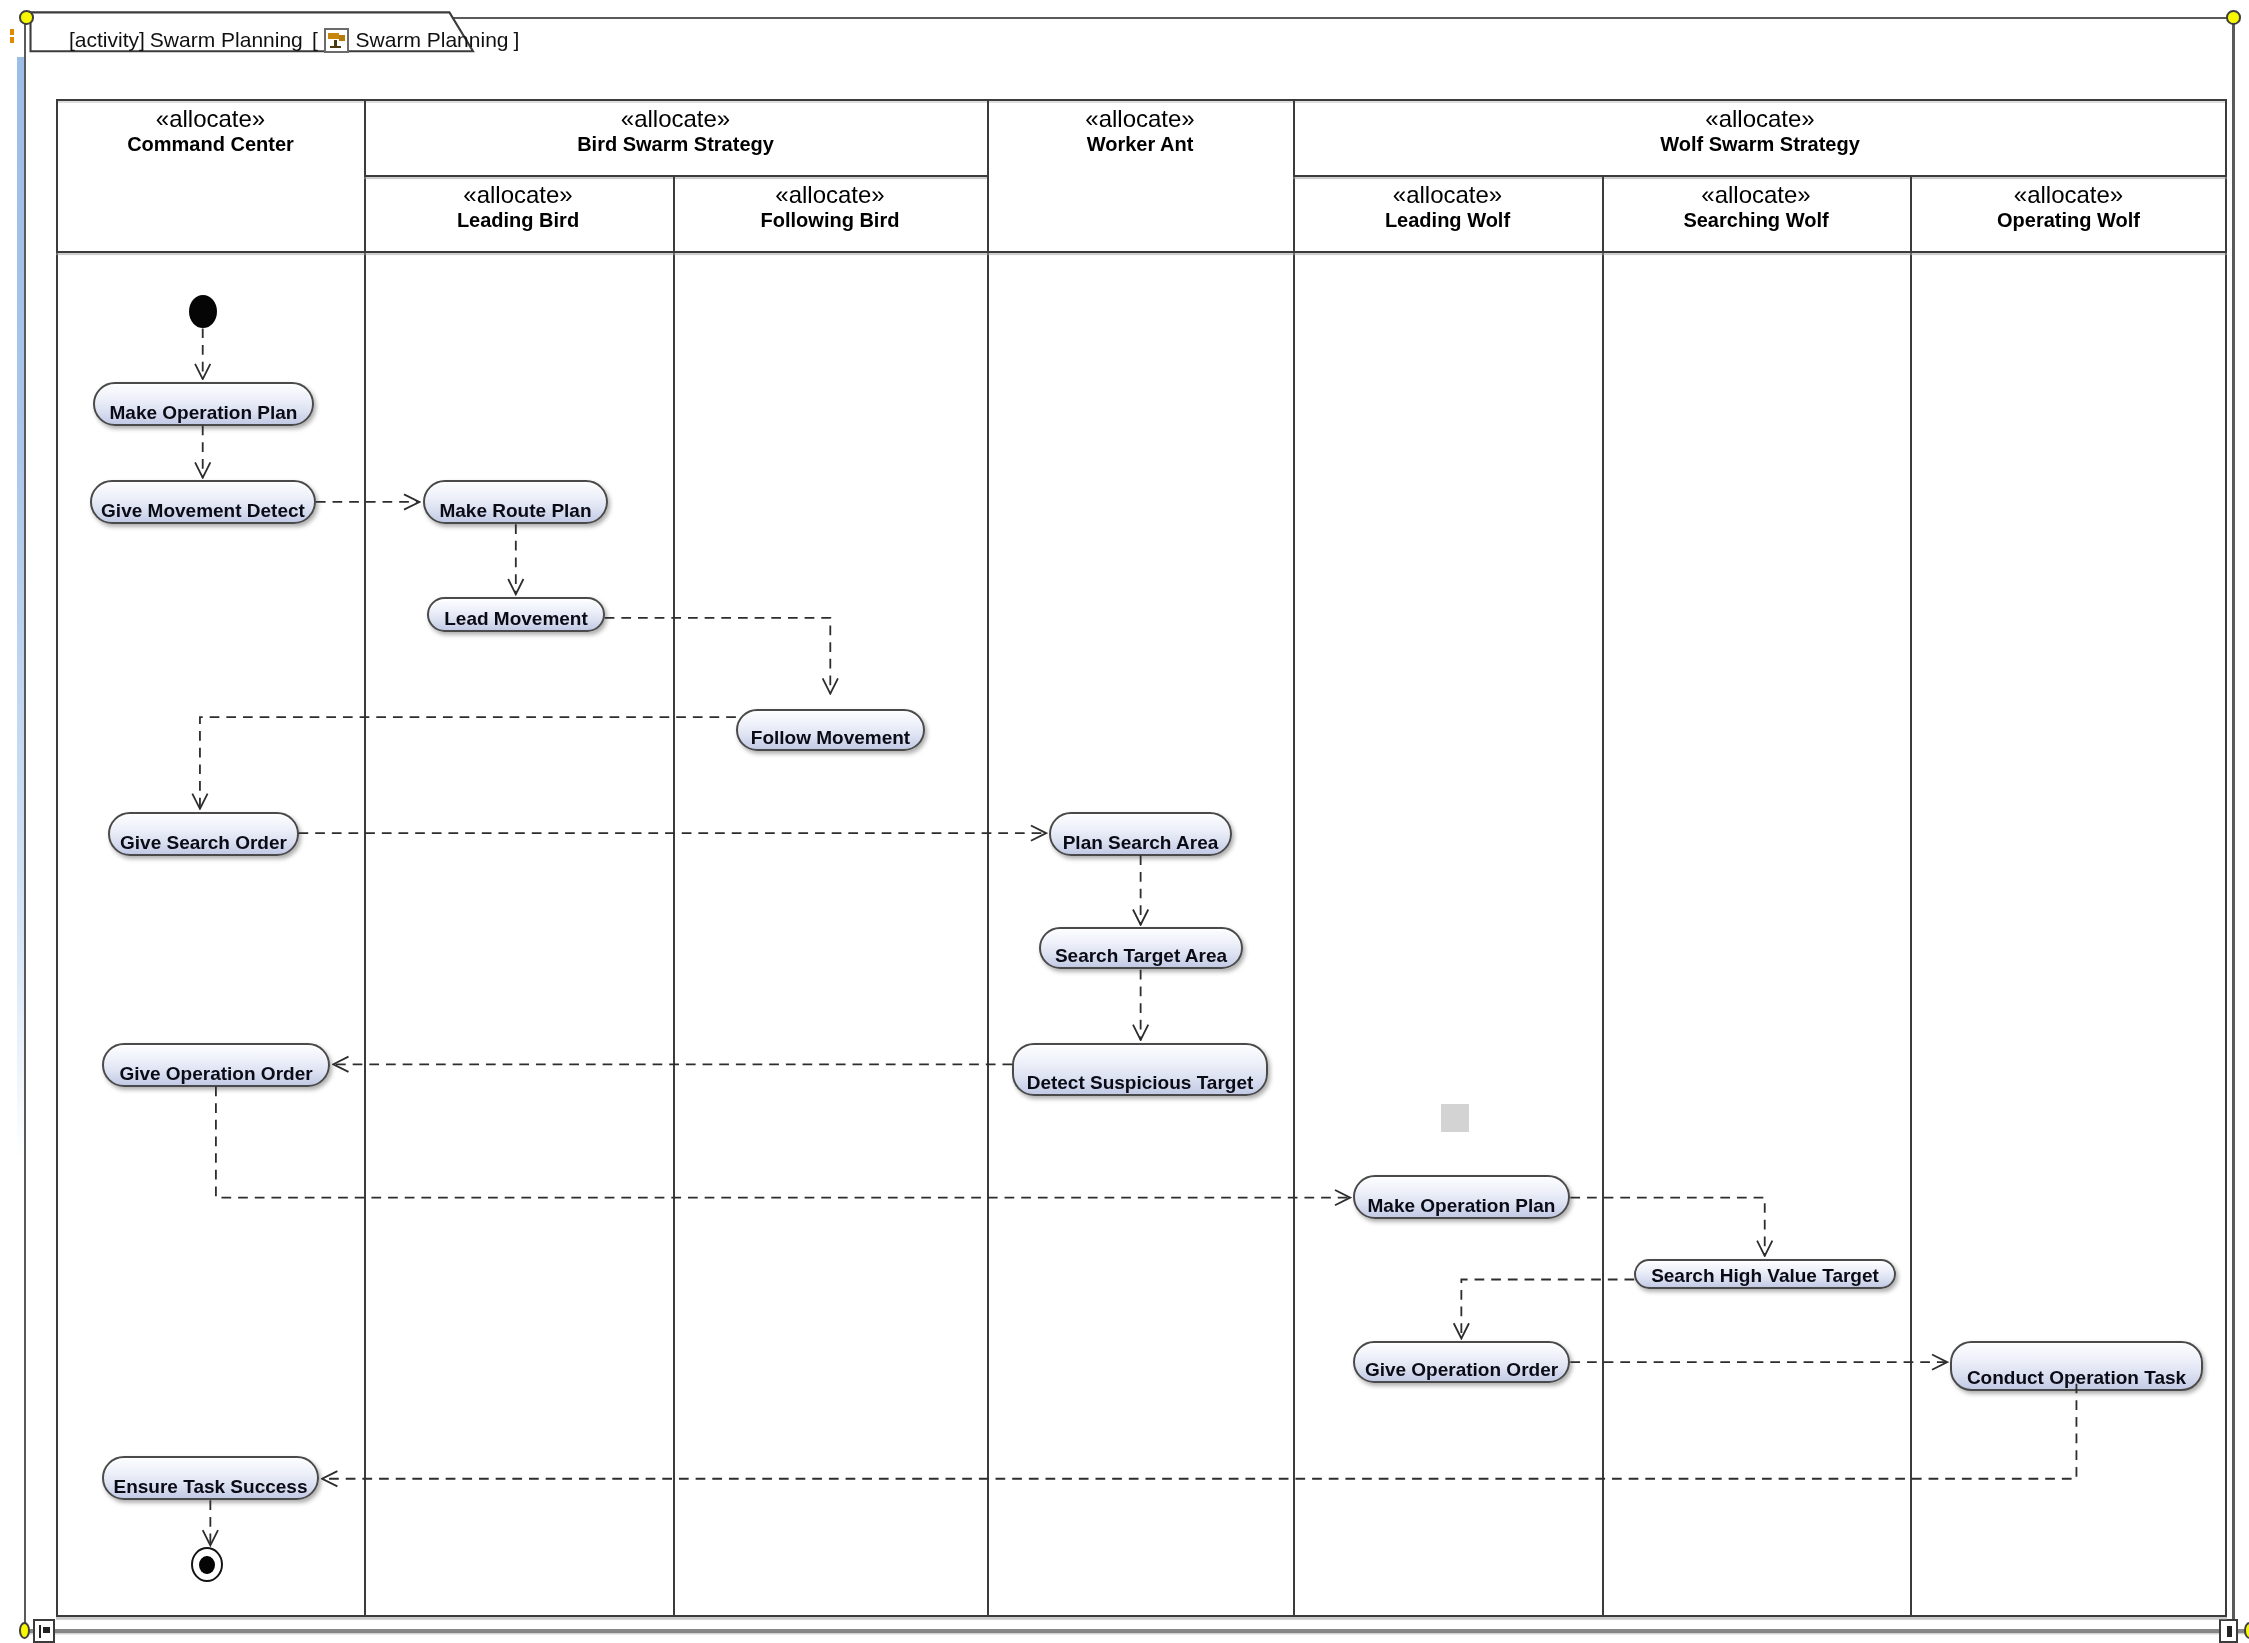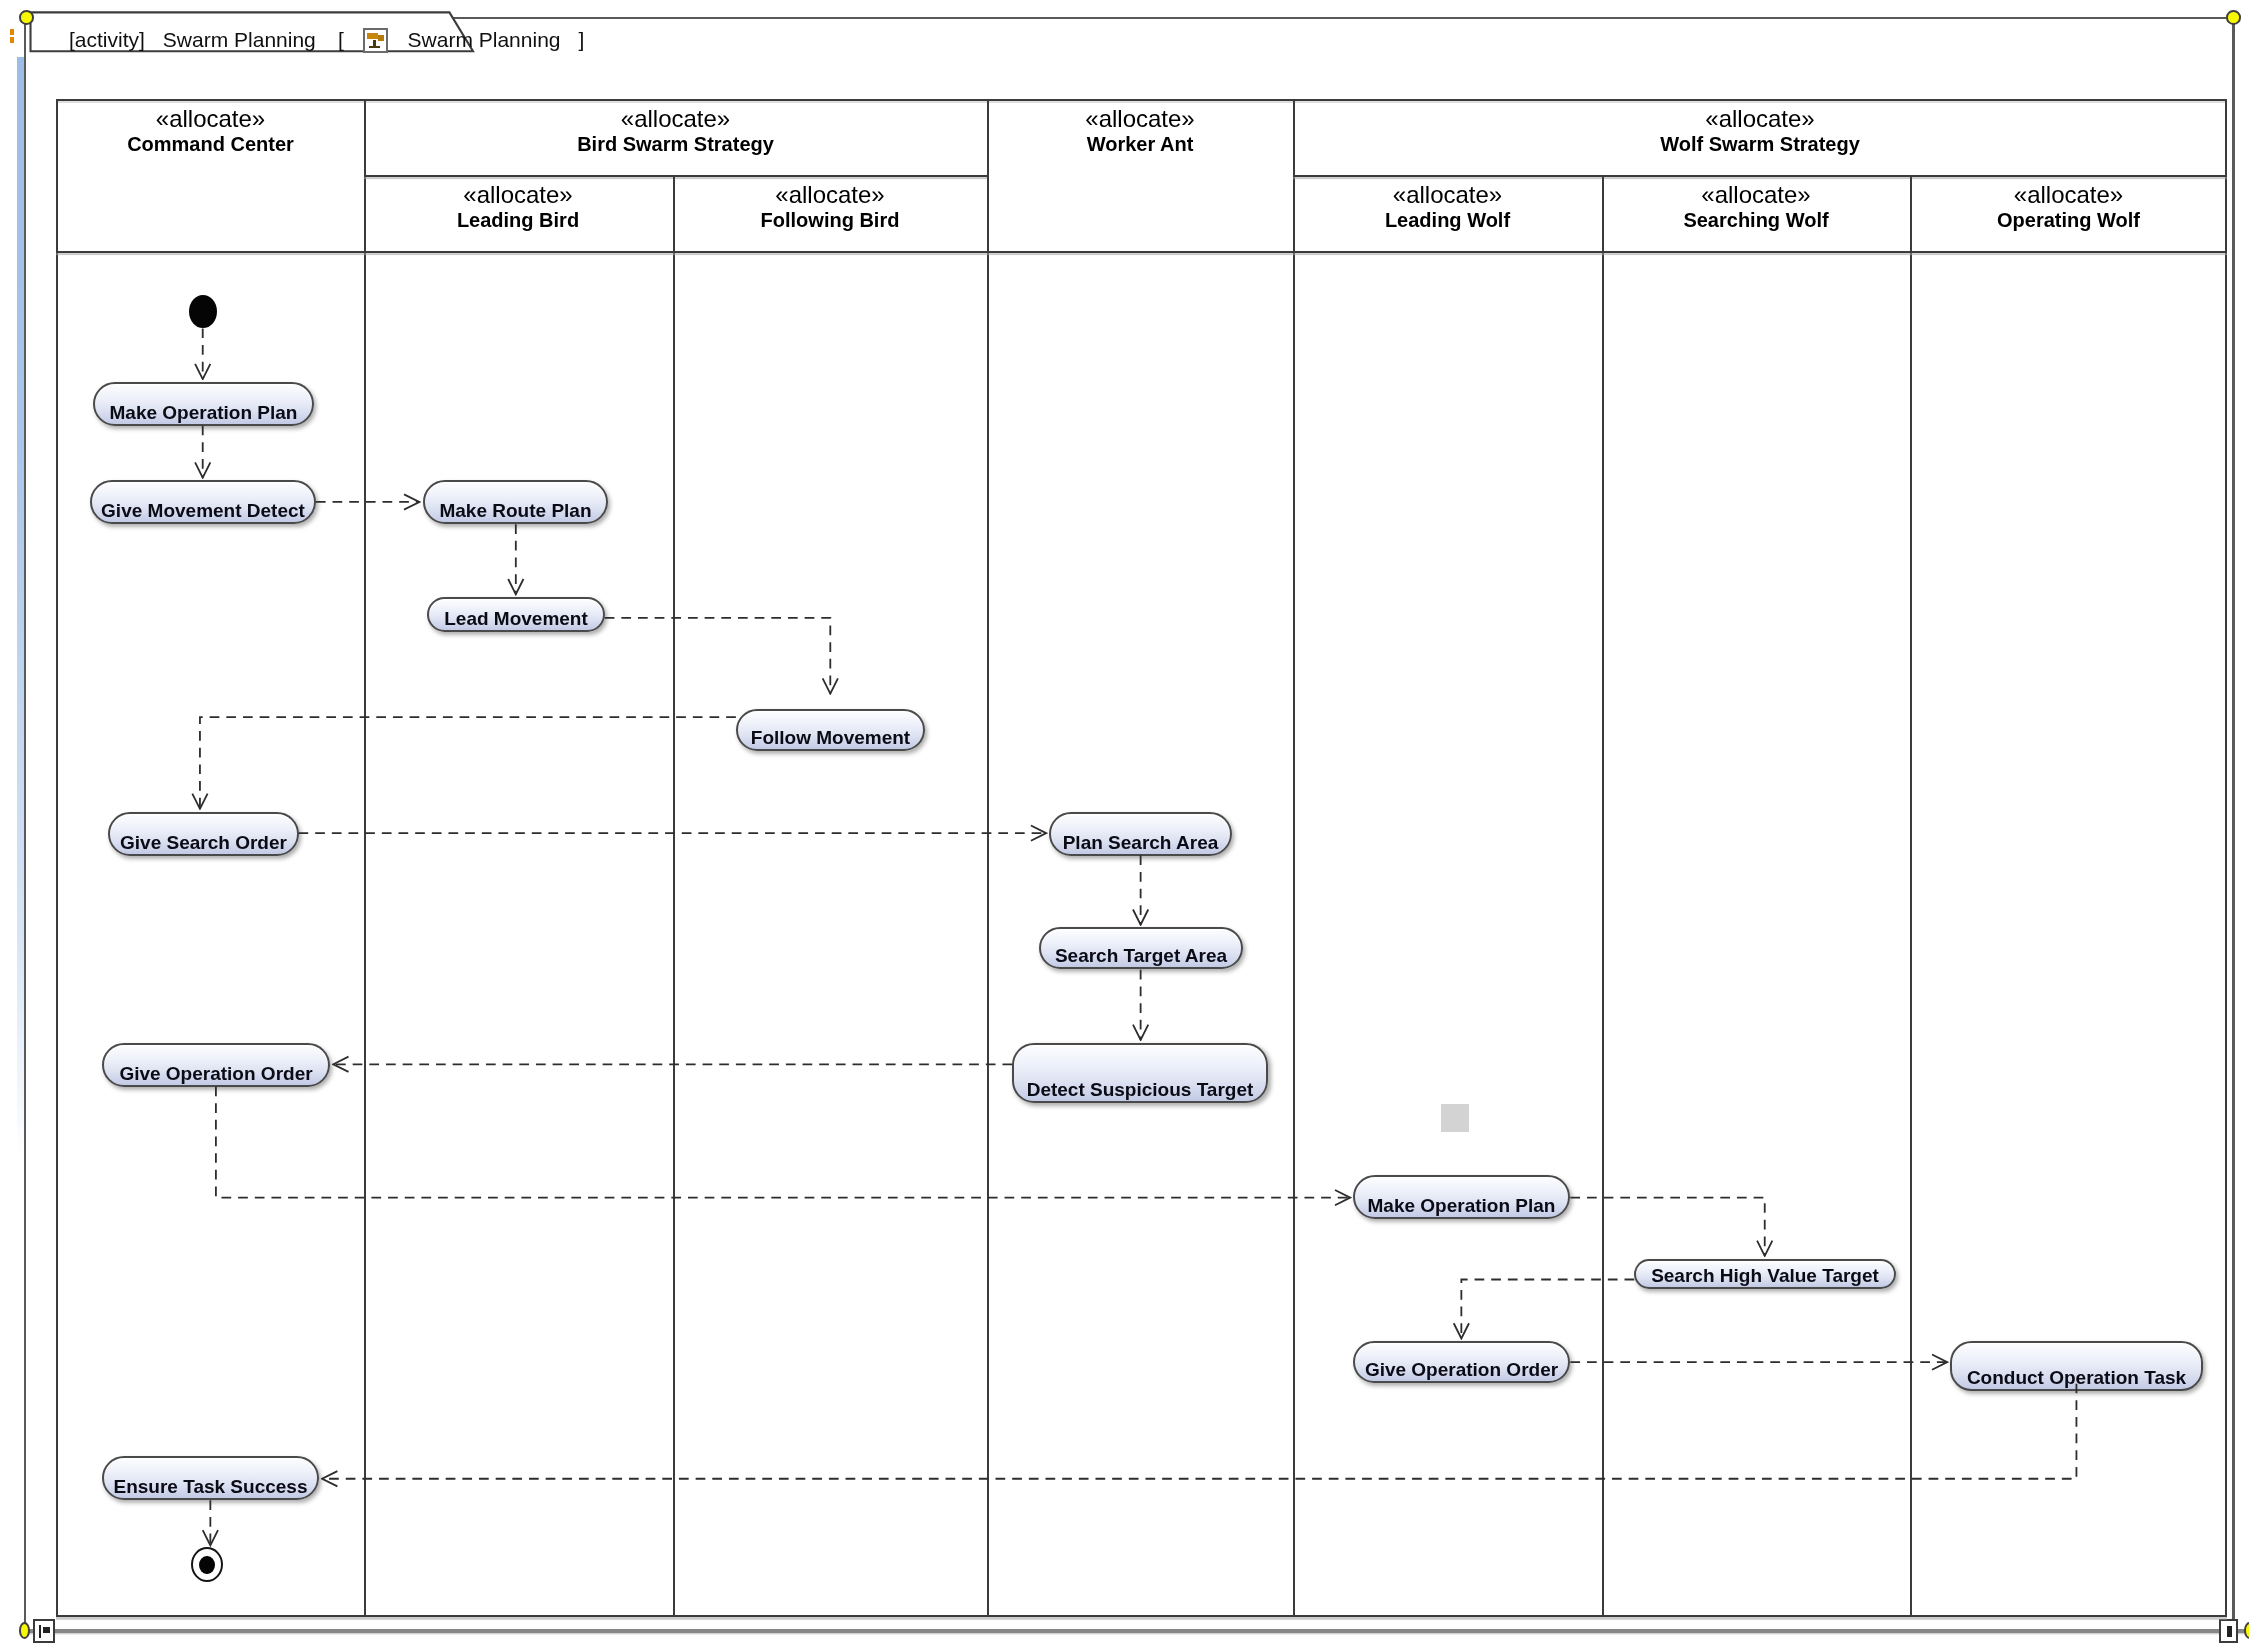--- a/index.html
+++ b/index.html
@@ -13,21 +13,21 @@
     background:linear-gradient(180deg,#9cbde6 0%,#aac6ea 35%,#d7e5f6 80%,rgba(255,255,255,0) 100%);}
   .bottom-rail{position:absolute;height:3.5px;background:#868686;box-shadow:0 1.4px 0 rgba(190,190,190,.7);}
   .handle{position:absolute;background:#f8f800;border:2.1px solid #3f3f3f;border-radius:50%;box-sizing:border-box;}
   .handle.circle{width:14.6px;height:14.6px;}
   .handle.oval{width:11px;height:16.7px;}
   .corner-box{position:absolute;background:#ffffff;border:2.1px solid #3b3b3b;box-sizing:border-box;}
   .corner-glyph-bar{position:absolute;background:#222;}
   .orange-tick{position:absolute;background:#e08a00;}
   
   .tab-wrap{position:absolute;left:29px;top:11px;width:458px;height:43px;}
-  .tab-text{position:absolute;left:40px;top:16.7px;display:flex;align-items:center;gap:18px;
+  .tab-text{position:absolute;left:40px;top:16.7px;display:flex;align-items:center;gap:5px;
     font-size:21px;color:#101010;white-space:nowrap;}
   .tab-icon{width:25px;height:25px;border:2.1px solid #6b6b6b;background:#fff;box-sizing:border-box;
     position:relative;display:inline-block;margin:0 1.4px;}
   .tab-icon .g1{position:absolute;left:2.1px;top:3.5px;width:10.4px;height:6.2px;background:#c8860f;}
   .tab-icon .g2{position:absolute;left:13px;top:5.6px;width:5.6px;height:5.6px;background:#b57a08;}
   .tab-icon .g3{position:absolute;left:7.6px;top:10.4px;width:2.8px;height:6.2px;background:#4a3a10;}
   .tab-icon .g4{position:absolute;left:4.2px;top:16px;width:10.4px;height:2.8px;background:#4a3a10;}
   
   .grid{position:absolute;border:2.1px solid #3b3b3b;box-sizing:border-box;
     box-shadow:0 2.8px 0 rgba(160,160,160,.55), inset 0 2.1px 0 rgba(160,160,160,.35);}
@@ -163,21 +163,21 @@
     </div>
     <div class="action" style="left: 108px; top: 812px; width: 191px; height: 44px; border-radius: 22px;">
       <span>Give Search Order</span>
     </div>
     <div class="action" style="left: 1049px; top: 812px; width: 183px; height: 44px; border-radius: 22px;">
       <span>Plan Search Area</span>
     </div>
     <div class="action" style="left: 1039px; top: 927px; width: 204px; height: 42px; border-radius: 21.5px;">
       <span>Search Target Area</span>
     </div>
-    <div class="action" style="left: 1012px; top: 1043px; width: 256px; height: 60px; border-radius: 22px;">
+    <div class="action" style="left: 1012px; top: 1043px; width: 256px; height: 53px; border-radius: 22px;">
       <span>Detect Suspicious Target</span>
     </div>
     <div class="action" style="left: 102px; top: 1043px; width: 228px; height: 44px; border-radius: 22px;">
       <span>Give Operation Order</span>
     </div>
     <div class="artifact" style="left: 1441px; top: 1104px; width: 28px; height: 28px;"></div>
     <div class="action" style="left: 1353px; top: 1175px; width: 217px; height: 44px; border-radius: 22px;">
       <span>Make Operation Plan</span>
     </div>
     <div class="action" style="left: 1634px; top: 1259px; width: 262px; height: 30px; border-radius: 21.5px;">

